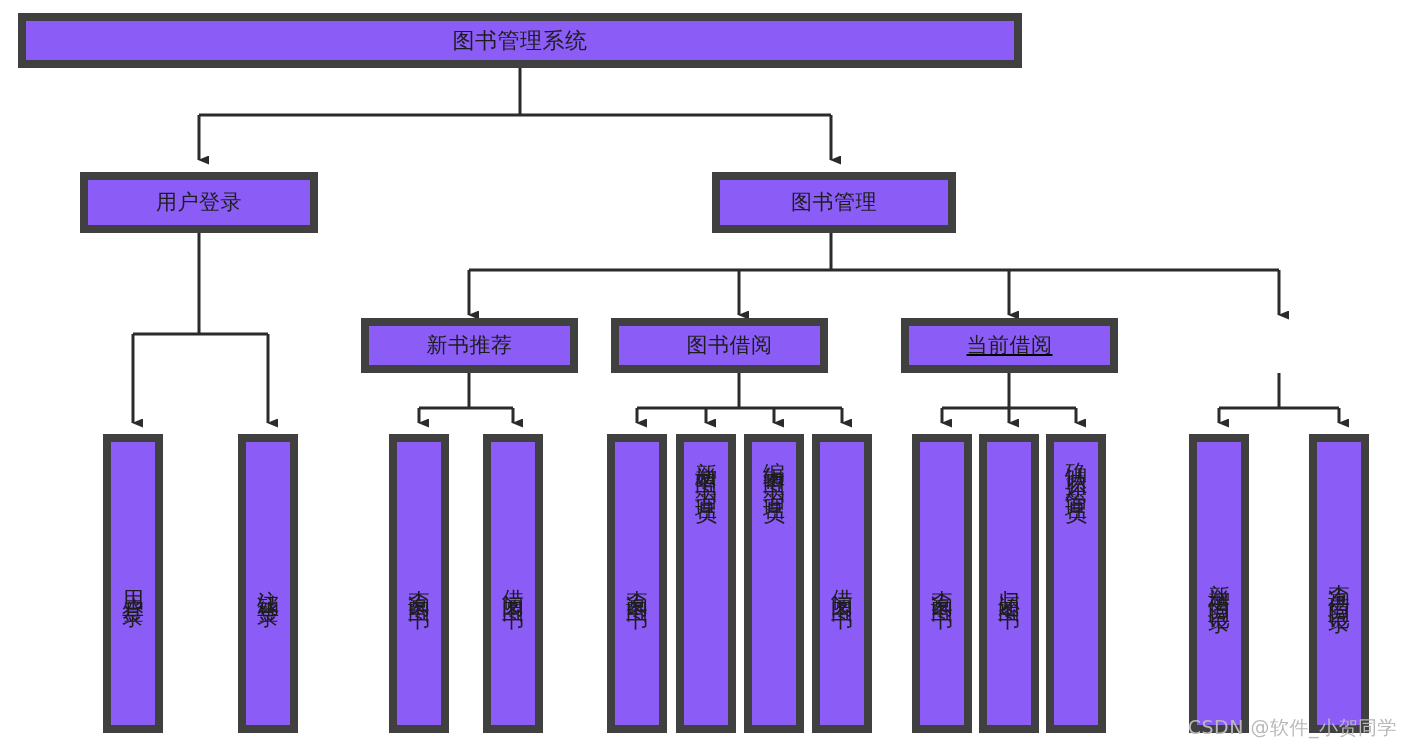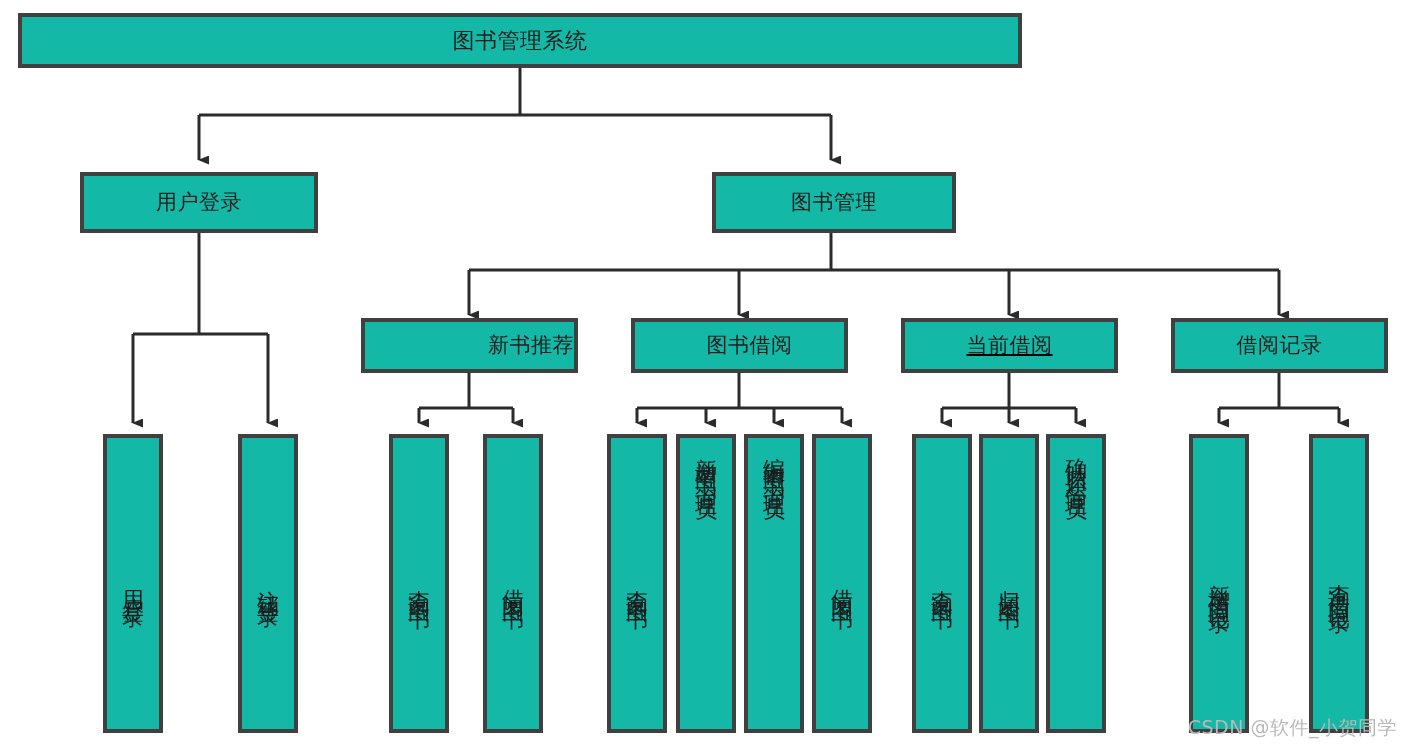--- a/index.html
+++ b/index.html
@@ -22,22 +22,22 @@
     position: absolute;
     left: 0;
     top: 0;
     width: 1405px;
     height: 747px;
     pointer-events: none;
   }
   .node {
     position: absolute;
     box-sizing: border-box;
-    background: #14b8a6;
-    border: 4px solid #404040;
+    background: #8b5cf6;
+    border: 8px solid #404040;
     display: flex;
     align-items: center;
     justify-content: center;
     z-index: 2;
   }
   .node-label {
     color: #1d1d1d;
     text-align: center;
     line-height: 1.15;
     white-space: nowrap;
@@ -143,35 +143,32 @@
   </div>
 
   <div class="node horiz" style="left:80px; top:172px; width:238px; height:61px;">
     <span class="node-label">用户登录</span>
   </div>
 
   <div class="node horiz" style="left:712px; top:172px; width:244px; height:61px;">
     <span class="node-label">图书管理</span>
   </div>
 
-  <div class="node horiz" style="left:361px; top:318px; width:217px; height:55px;justify-content:flex-end;">
+  <div class="node horiz" style="left:361px; top:318px; width:217px; height:55px;">
     <span class="node-label">新书推荐</span>
   </div>
 
-  <div class="node horiz" style="left:631px; top:318px; width:217px; height:55px;padding-left:20px;">
+  <div class="node horiz" style="left:611px; top:318px; width:217px; height:55px;padding-left:20px;">
     <span class="node-label">图书借阅</span>
   </div>
 
   <div class="node horiz" style="left:901px; top:318px; width:217px; height:55px;text-decoration:underline;">
     <span class="node-label">当前借阅</span>
   </div>
 
-  <div class="node horiz" style="left:1171px; top:318px; width:217px; height:55px;">
-    <span class="node-label">借阅记录</span>
-  </div>
 
   <div class="node vert center-v" style="left:103px; top:434px; width:60px; height:299px;">
     <span class="node-label">用户登录</span>
   </div>
 
   <div class="node vert center-v" style="left:238px; top:434px; width:60px; height:299px;">
     <span class="node-label">注销登录</span>
   </div>
 
   <div class="node vert center-v" style="left:389px; top:434px; width:60px; height:299px;">

